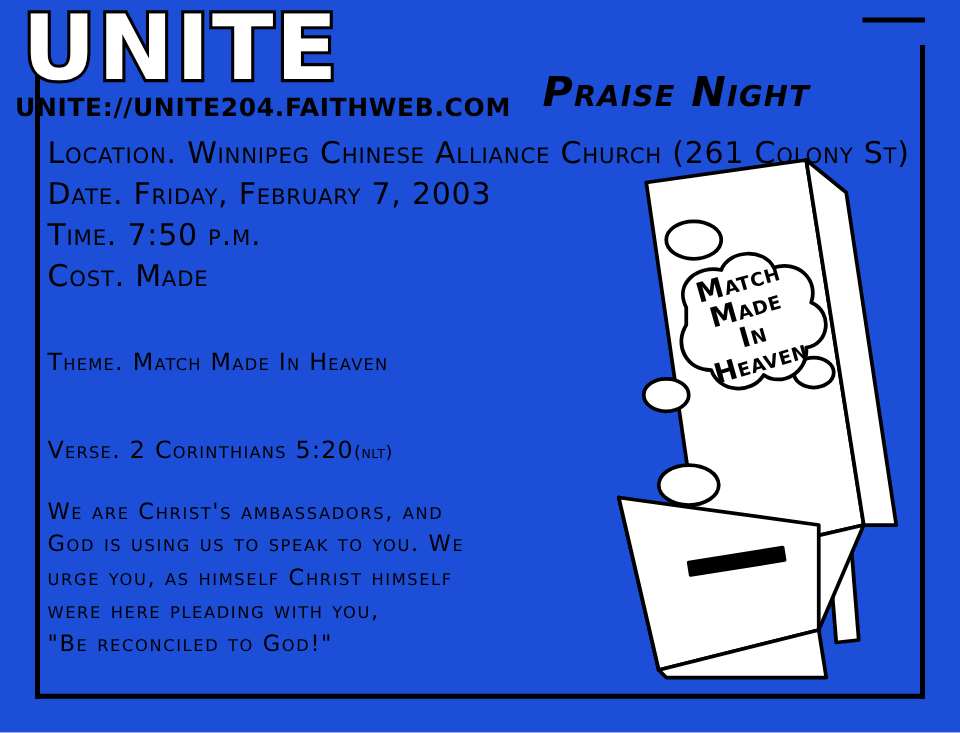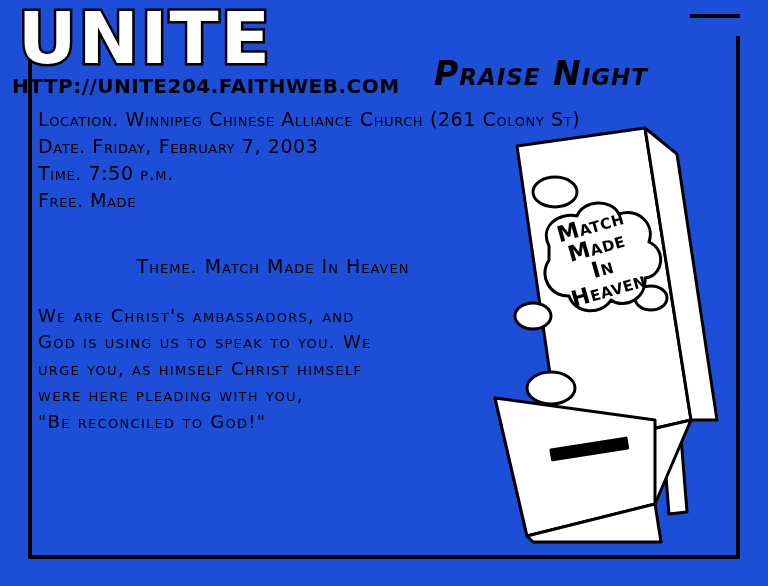--- a/index.html
+++ b/index.html
@@ -80,34 +80,33 @@
 
   
   .info {
     position: absolute;
     left: 38px; top: 108px;
     width: 470px;
   }
   .info-line {
     font-family: "DejaVu Sans", sans-serif;
     font-variant: small-caps;
-    font-size: 19px;
+    font-size: 24px;
     letter-spacing: 0.6px;
     color: #000;
     white-space: nowrap;
     margin-bottom: 5px;
   }
   .theme-line {
     font-family: "DejaVu Sans", sans-serif;
     font-variant: small-caps;
     font-size: 19px;
     letter-spacing: 1px;
     color: #000;
     margin-top: 44px;
-    text-align: center;
   }
   .verse-line {
     font-family: "DejaVu Sans", sans-serif;
     font-variant: small-caps;
     font-size: 19px;
     letter-spacing: 1px;
     color: #000;
     margin-top: 48px;
   }
   .verse-line .ref-small { font-size: 14px; letter-spacing: 0.5px; }
@@ -146,49 +145,53 @@
   <div class="frame-bottom"></div>
   <div class="frame-right"></div>
   <div class="frame-top-right"></div>
 
   <div class="masthead">
     <div class="unite-word">
       <span class="hollow">UNITE</span>
     </div>
     <div class="praise-night">Praise Night</div>
   </div>
-  <div class="url-bar">HTTP://UNITE204.FAITHWEB.COM</div>
+  <div class="url-bar">UNITE://UNITE204.FAITHWEB.COM</div>
 
   <div class="info">
 
     <div class="info-line">
       <span>Location.</span>
       <span>Winnipeg Chinese Alliance Church (261 Colony St)</span>
     </div>
 
     <div class="info-line">
       <span>Date.</span>
       <span>Friday, February 7, 2003</span>
     </div>
 
     <div class="info-line">
       <span>Time.</span>
       <span>7:50 p.m.</span>
     </div>
 
     <div class="info-line">
-      <span>Free.</span>
+      <span>Cost.</span>
       <span>Made</span>
     </div>
 
     <div class="theme-line">
       <span>Theme.</span>
       <span>Match Made In Heaven</span>
     </div>
 
+    <div class="verse-line">
+      <span>Verse.</span>
+      <span>2 Corinthians 5:20</span><span class="ref-small">(nlt)</span>
+    </div>
 
     <div class="verse-body">
       <div>We are Christ's ambassadors, and</div>
       <div>God is using us to speak to you. We</div>
       <div>urge you, as himself Christ himself</div>
       <div>were here pleading with you,</div>
       <div>"Be reconciled to God!"</div>
     </div>
   </div>
 

